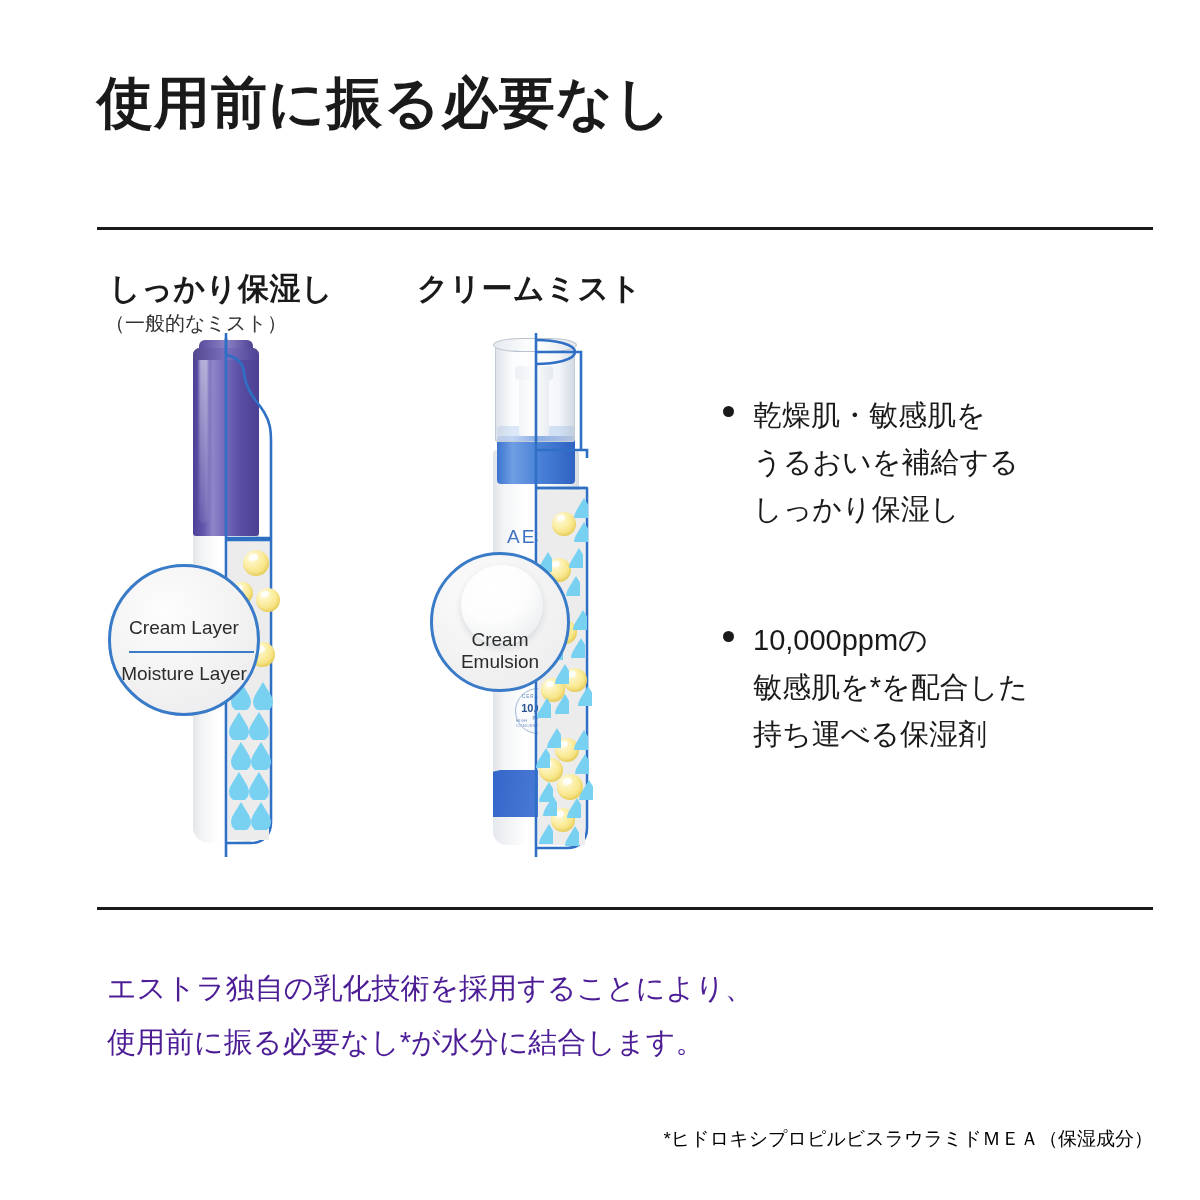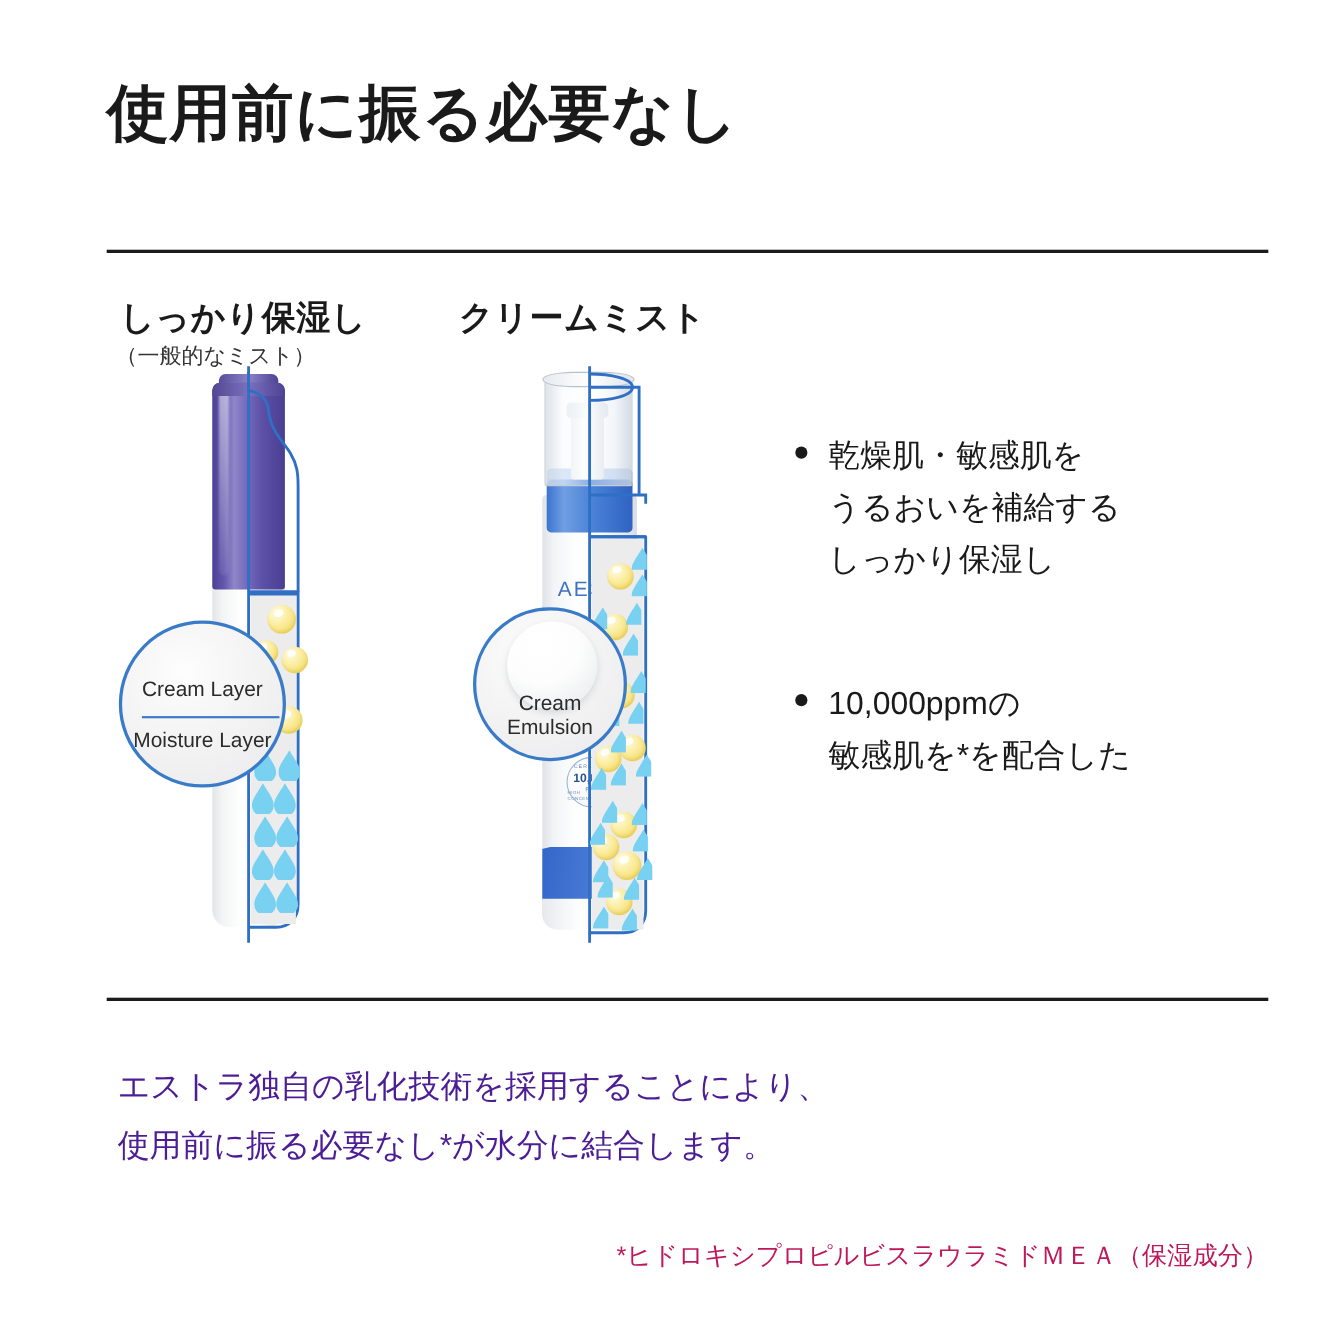--- a/index.html
+++ b/index.html
@@ -197,21 +197,21 @@
     font-size: 29px; color: #1a1a1a; line-height: 1.62; white-space: nowrap;
   }
 
   
   .bottom-copy { position: absolute; left: 82px; top: 962px; }
   .bottom-line {
     font-size: 29px; color:#4c1d95; line-height: 1.85; white-space: nowrap;
   }
   .footnote {
     position: absolute; right: 72px; top: 1126px;
-    font-size: 23px; color: #be185d; white-space: nowrap;
+    font-size: 19px; color: #000000; white-space: nowrap;
   }
 </style>
 </head>
 <body>
 
 <div id="page">
 
   <div class="page-title">使用前に振る必要なし</div>
 
   <div class="divider top"></div>
@@ -349,20 +349,21 @@
         <div class="bullet-line">うるおいを補給する</div>
         <div class="bullet-line">しっかり保湿し</div>
       </div>
     </div>
 
     <div class="bullet">
       <span class="bullet-dot"></span>
       <div class="bullet-lines">
         <div class="bullet-line">10,000ppmの</div>
         <div class="bullet-line">敏感肌を*を配合した</div>
+        <div class="bullet-line">持ち運べる保湿剤</div>
       </div>
     </div>
   </div>
 
   <div class="divider bottom"></div>
 
   <div class="bottom-copy">
     <div class="bottom-line">エストラ独自の乳化技術を採用することにより、</div>
     <div class="bottom-line">使用前に振る必要なし*が水分に結合します。</div>
   </div>

